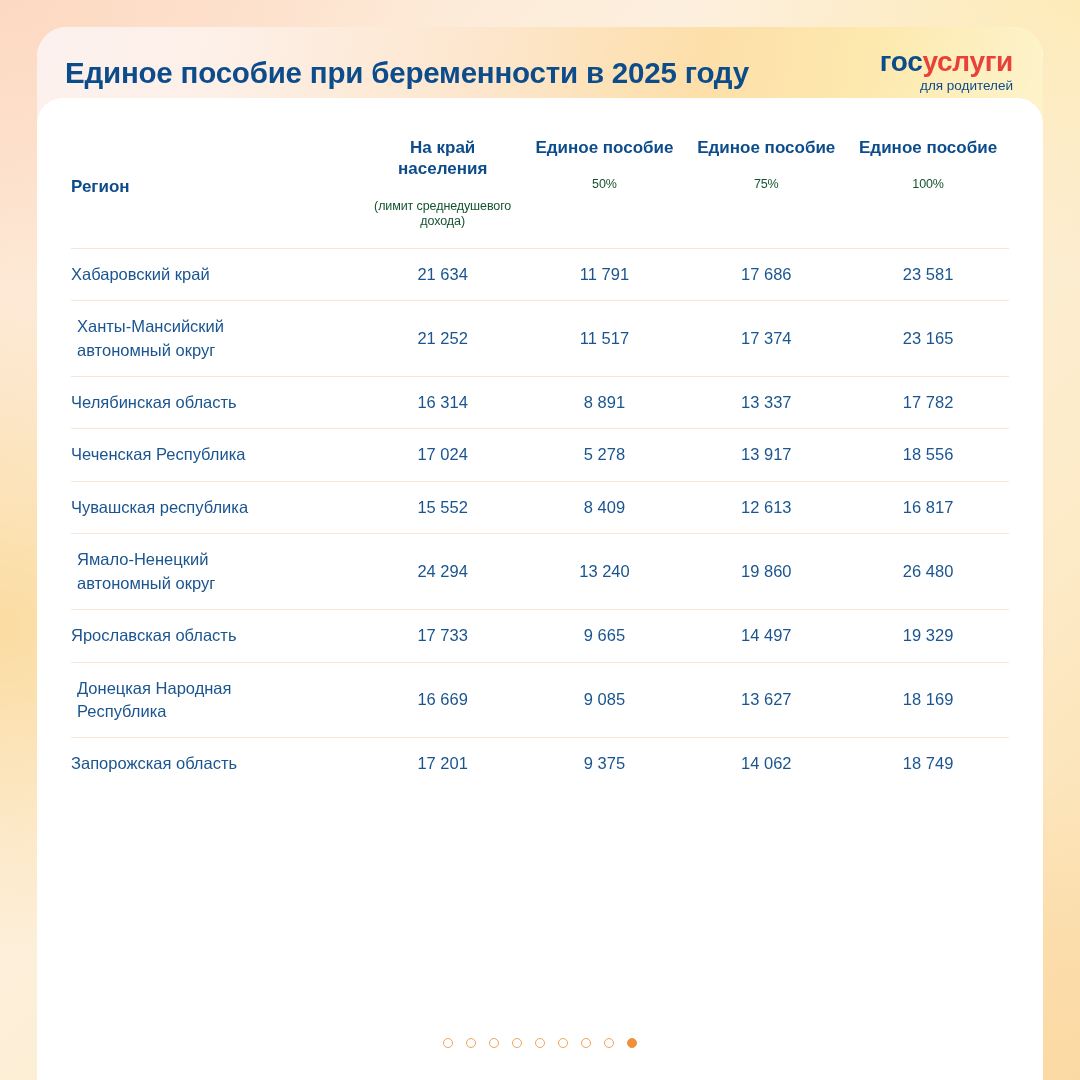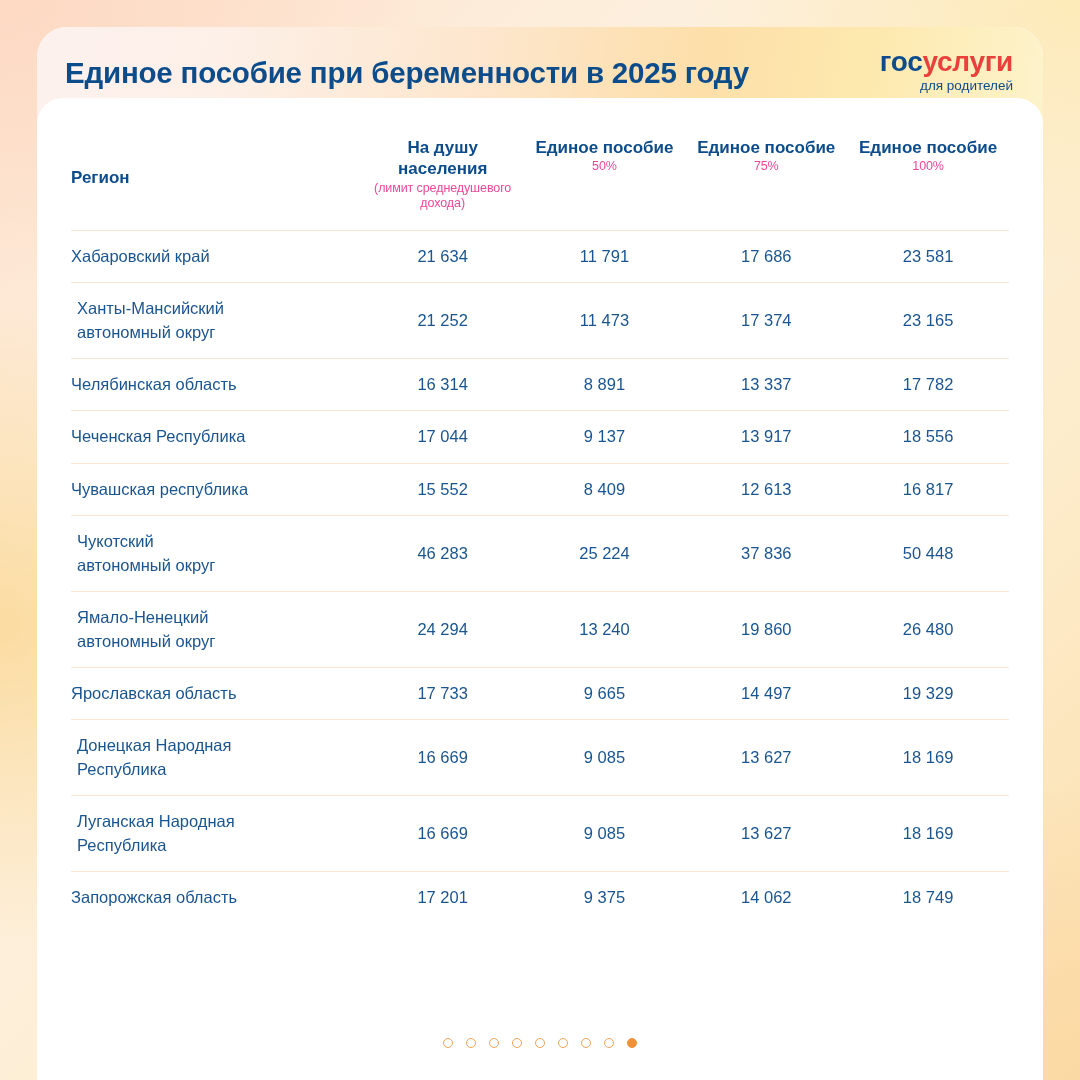--- a/index.html
+++ b/index.html
@@ -127,22 +127,22 @@
   thead th.th-region {
     text-align: left;
     padding-left: 0;
     vertical-align: middle;
     padding-top: 20px;
   }
   thead th .th-sub {
     display: block;
     font-size: 12.5px;
     font-weight: normal;
-    color: #ec4899;
-    margin-top: 1px;
+    color: #14532d;
+    margin-top: 19px;
     letter-spacing: -0.1px;
   }
 
   tbody td {
     border-top: 1.5px solid #fae6d4;
     color: #1a5590;
     font-size: 16.5px;
     line-height: 1.42;
     padding: 14px 6px;
     text-align: center;
@@ -201,21 +201,21 @@
           <col class="c-num">
           <col class="c-num">
           <col class="c-num">
         </colgroup>
         <thead>
           <tr>
             <th class="th-region">
               <span>Регион</span>
             </th>
             <th>
-              <span>На душу населения</span>
+              <span>На край населения</span>
               <span class="th-sub">(лимит среднедушевого дохода)</span>
             </th>
             <th>
               <span>Единое пособие</span>
               <span class="th-sub">50%</span>
             </th>
             <th>
               <span>Единое пособие</span>
               <span class="th-sub">75%</span>
             </th>
@@ -229,51 +229,44 @@
             <tr>
               <td class="region">Хабаровский край</td>
               <td>21 634</td>
               <td>11 791</td>
               <td>17 686</td>
               <td>23 581</td>
             </tr>
             <tr class="tall">
               <td class="region">Ханты-Мансийский<br>автономный округ</td>
               <td>21 252</td>
-              <td>11 473</td>
+              <td>11 517</td>
               <td>17 374</td>
               <td>23 165</td>
             </tr>
             <tr>
               <td class="region">Челябинская область</td>
               <td>16 314</td>
               <td>8 891</td>
               <td>13 337</td>
               <td>17 782</td>
             </tr>
             <tr>
               <td class="region">Чеченская Республика</td>
-              <td>17 044</td>
-              <td>9 137</td>
+              <td>17 024</td>
+              <td>5 278</td>
               <td>13 917</td>
               <td>18 556</td>
             </tr>
             <tr>
               <td class="region">Чувашская республика</td>
               <td>15 552</td>
               <td>8 409</td>
               <td>12 613</td>
               <td>16 817</td>
-            </tr>
-            <tr class="tall">
-              <td class="region">Чукотский<br>автономный округ</td>
-              <td>46 283</td>
-              <td>25 224</td>
-              <td>37 836</td>
-              <td>50 448</td>
             </tr>
             <tr class="tall">
               <td class="region">Ямало-Ненецкий<br>автономный округ</td>
               <td>24 294</td>
               <td>13 240</td>
               <td>19 860</td>
               <td>26 480</td>
             </tr>
             <tr>
               <td class="region">Ярославская область</td>
@@ -282,27 +275,20 @@
               <td>14 497</td>
               <td>19 329</td>
             </tr>
             <tr class="tall">
               <td class="region">Донецкая Народная<br>Республика</td>
               <td>16 669</td>
               <td>9 085</td>
               <td>13 627</td>
               <td>18 169</td>
             </tr>
-            <tr class="tall">
-              <td class="region">Луганская Народная<br>Республика</td>
-              <td>16 669</td>
-              <td>9 085</td>
-              <td>13 627</td>
-              <td>18 169</td>
-            </tr>
             <tr>
               <td class="region">Запорожская область</td>
               <td>17 201</td>
               <td>9 375</td>
               <td>14 062</td>
               <td>18 749</td>
             </tr>
           </tbody>
       </table>
     </div>

